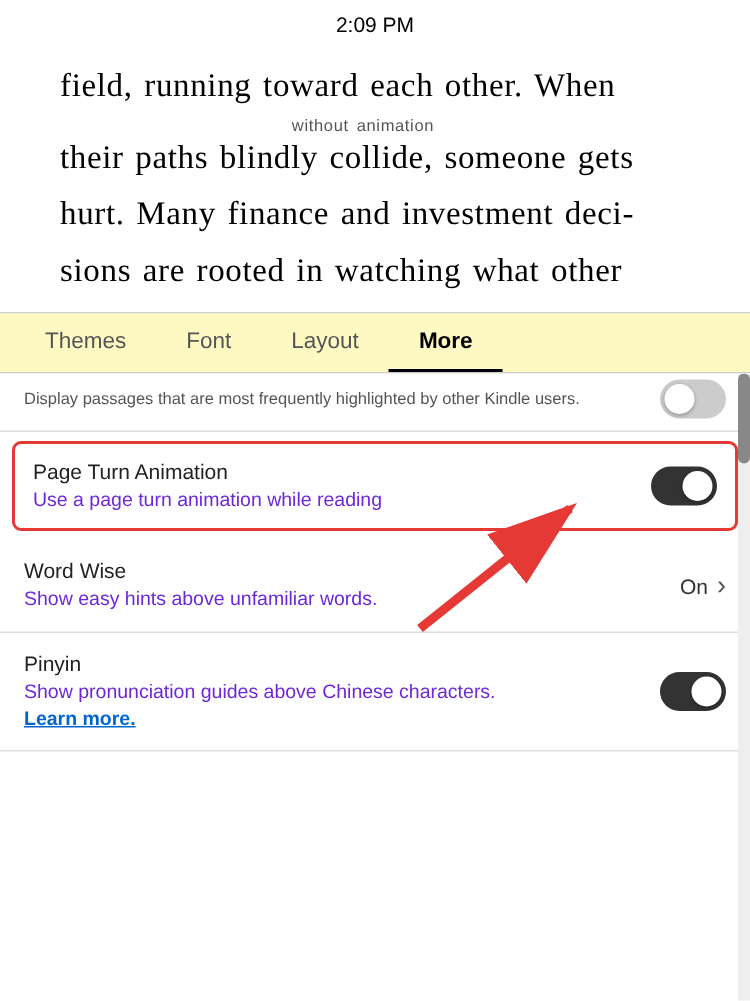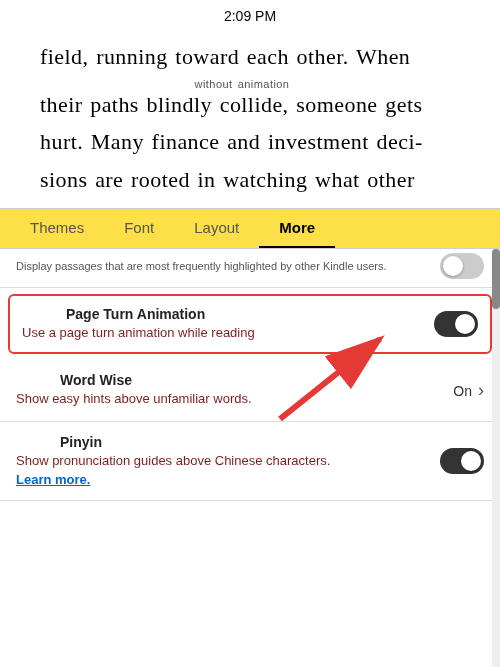--- a/index.html
+++ b/index.html
@@ -52,21 +52,21 @@
     .book-divider {
       border: none;
       border-top: 1px solid #ccc;
       margin: 0;
     }
 
     
     .tab-bar {
       display: flex;
       border-bottom: 1px solid #ccc;
-      background: #fde047;
+      background: #fef9c3;
       padding: 0 10px;
     }
 
     .tab-item {
       padding: 10px 20px;
       font-size: 15px;
       font-family: Arial, sans-serif;
       color: #555;
       cursor: pointer;
       border-bottom: 2px solid transparent;
@@ -109,29 +109,28 @@
     }
 
     .setting-row-text {
       flex: 1;
     }
 
     .setting-title {
       font-size: 14px;
       font-family: Arial, sans-serif;
       color: #222;
-      font-weight: 700;
+      font-weight: 400;
       margin-bottom: 2px;
-      margin-left: 44px;
     }
 
     .setting-desc {
       font-size: 13px;
       font-family: Arial, sans-serif;
-      color: #7f1d1d;
+      color: #6d28d9;
       line-height: 1.4;
     }
 
     
     .toggle-container {
       flex-shrink: 0;
     }
 
     .toggle {
       position: relative;

